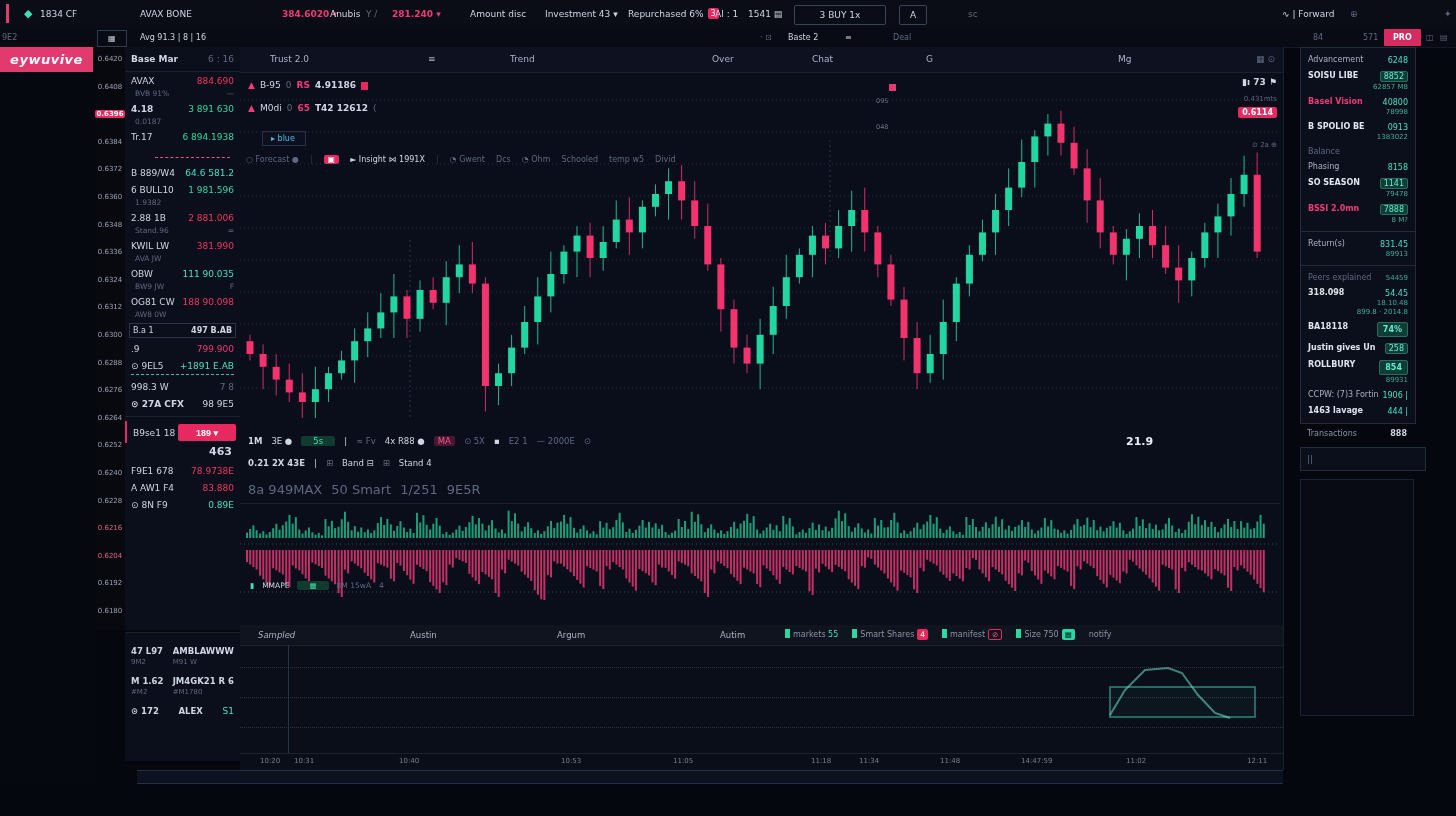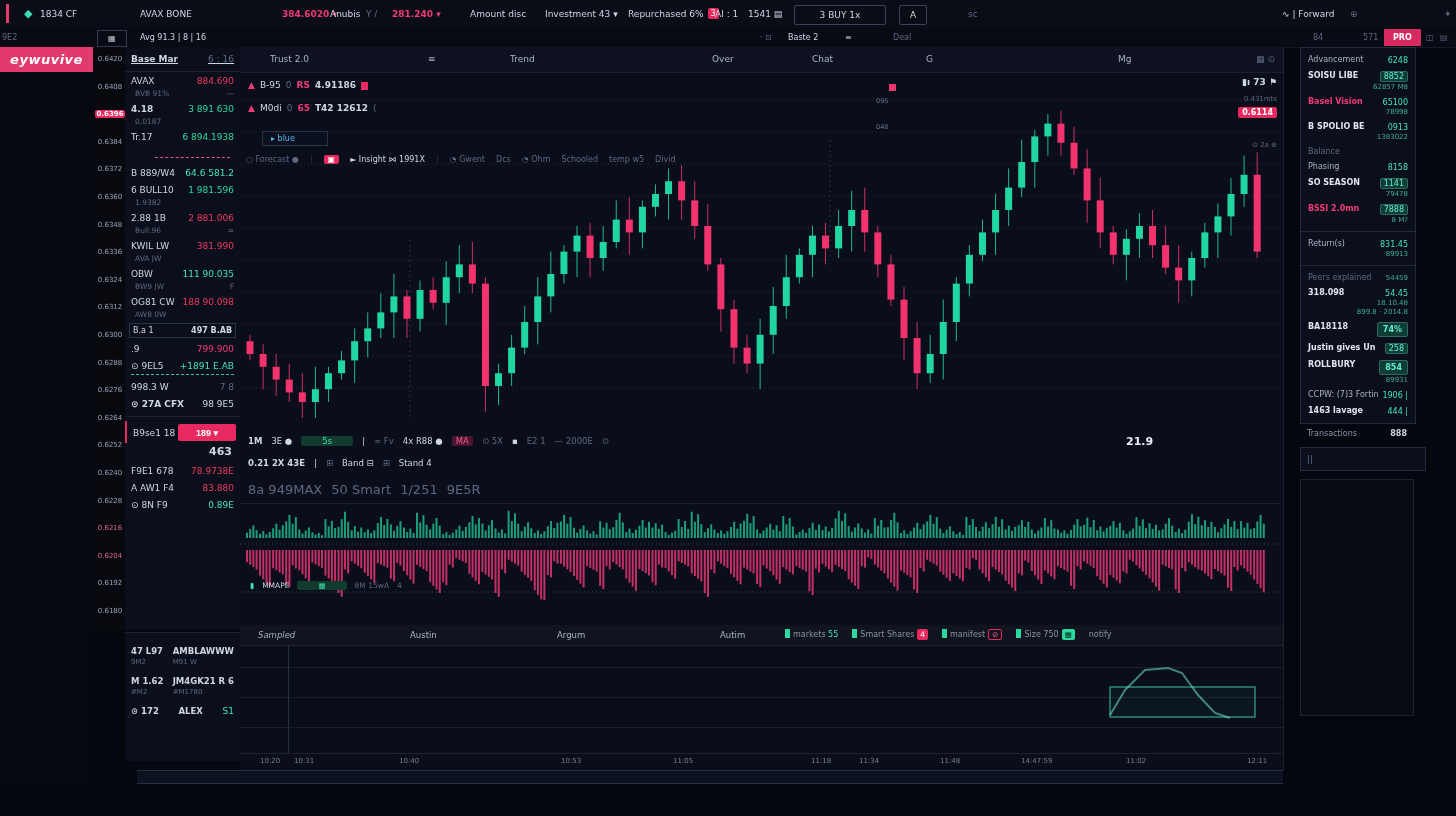--- a/index.html
+++ b/index.html
@@ -22,21 +22,21 @@
   
   #logo{left:0;top:47px;width:93px;height:25px;background:#e23a6e;color:#fff;font-weight:bold;font-style:italic;font-size:13px;text-align:center;line-height:25px;letter-spacing:.5px;}
   #leftmargin{left:0;top:72px;width:95px;height:713px;background:#06080f;}
   
   #scale{left:95px;top:47px;width:30px;height:583px;background:#07090f;border-right:1px solid #161c2a;}
   .tick{position:absolute;left:0;width:30px;text-align:center;font-size:7px;color:#9aa3b5;}
   .tick.badge{background:#e8295f;color:#fff;border-radius:2px;font-weight:bold;}
   .tick.alert{color:#e06a86;}
   
   #watchlist{left:125px;top:47px;width:115px;height:583px;background:#0b0f1b;border-right:1px solid #1a2131;overflow:hidden;}
-  #wl-header{height:24px;line-height:24px;border-bottom:1px solid #1a2131;display:flex;justify-content:space-between;padding:0 6px;font-size:9px;text-decoration:underline;}
+  #wl-header{height:24px;line-height:24px;border-bottom:1px solid #1a2131;display:flex;justify-content:space-between;padding:0 6px;font-size:9px;}
   .wl-row{display:flex;justify-content:space-between;align-items:center;padding:2px 6px;min-height:13px;}
   .wl-row .nm{font-size:9px;}
   .wl-row .val{font-size:9px;text-align:right;}
   .wl-sub{display:flex;justify-content:space-between;padding:0 6px 2px 10px;font-size:7.5px;color:#5f6880;}
   .wl-boxed{border:1px solid #2b3349;margin:2px 4px;padding:2px 3px;display:flex;justify-content:space-between;font-size:8px;gap:12px;}
   .wl-divider{border-top:1px solid #1a2131;margin:4px 0;}
   .wl-spark{border-bottom:1px dashed #e8547e;margin:6px 10px 6px 30px;height:6px;}
   .wl-underline{border-bottom:1px dashed #39bfa6;margin:0 6px 3px 6px;}
   .order-row{display:flex;justify-content:space-between;align-items:center;padding:3px 4px 2px 6px;border-left:2px solid #e8295f;}
   .buy-btn{background:#e8295f;color:#fff;font-weight:bold;font-size:9px;border:none;border-radius:2px;width:58px;height:17px;line-height:17px;text-align:center;cursor:pointer;}
@@ -47,32 +47,32 @@
   .pos-cell .t{font-size:8.5px;color:#cfd6e4;font-weight:bold;}
   .pos-cell .s{font-size:7px;color:#5f6880;margin-top:2px;}
   
   #chart{left:240px;top:47px;width:1043px;height:583px;background:#0a0e1b;border-right:1px solid #1a2131;overflow:hidden;}
   #chart-header{position:absolute;left:0;top:0;width:1043px;height:25px;background:#0d1120;border-bottom:1px solid #1a2131;}
   #chart-header .tab{position:absolute;top:0;height:25px;line-height:25px;font-size:9px;color:#aab2c4;white-space:nowrap;}
   #chart-header .rt{position:absolute;right:8px;top:0;height:25px;line-height:25px;color:#5f6880;}
   .legend{position:absolute;left:8px;white-space:nowrap;font-size:9px;}
   .legend span{margin-right:5px;}
   .legend .sq{background:#e8295f;color:#e8295f;font-size:7px;}
-  #badge-box{position:absolute;left:22px;top:84px;border:1px solid #2b3349;padding:2px 32px 2px 8px;font-size:8px;color:#57b7e8;background:#0b101e;}
+  #badge-box{position:absolute;left:22px;top:84px;border:1px solid #2b3349;padding:2px 10px 2px 8px;font-size:8px;color:#57b7e8;background:#0b101e;}
   #chart-toolbar{position:absolute;left:6px;top:108px;width:1030px;height:16px;white-space:nowrap;font-size:8px;color:#5f6880;}
   #chart-toolbar span{margin-right:11px;}
   #chart-toolbar .sep{color:#2b3349;}
   #chart-toolbar .lock{background:#e8295f;color:#fff;padding:0 4px;border-radius:2px;}
   .rt-cluster{position:absolute;right:6px;text-align:right;white-space:nowrap;}
   .price-tag{background:#e8295f;color:#fff;font-size:8px;font-weight:bold;padding:1px 4px;border-radius:2px;}
   .marker-sq{position:absolute;width:7px;height:7px;background:#e8366f;}
   .marker-txt{position:absolute;font-size:6.5px;color:#6b7488;}
   .tf-row{position:absolute;left:8px;white-space:nowrap;font-size:8.5px;}
   .tf-row span{margin-right:9px;margin-top:12px;}
-  .chipg{background:#123b30;color:#3ce0a8;padding:0 21px;border-radius:2px;}
+  .chipg{background:#123b30;color:#3ce0a8;padding:0 12px;border-radius:2px;}
   .chipr{background:#4a1630;color:#f25a8a;padding:0 4px;border-radius:2px;}
   .center-lbl{position:absolute;left:886px;top:388px;font-size:11px;font-weight:bold;color:#e9edf5;}
   #vol-legend{position:absolute;left:10px;top:534px;font-size:7.5px;color:#5f6880;white-space:nowrap;}
   #vol-legend span{margin-right:8px;}
   
   #btable{left:240px;top:625px;width:1043px;height:145px;background:#0a0e18;border-right:1px solid #1a2131;}
   #bt-header{position:absolute;left:0;top:0;width:1043px;height:20px;background:#10141f;border-bottom:1px solid #1c2232;}
   #bt-header .col{position:absolute;top:0;height:20px;line-height:20px;font-size:8.5px;color:#aab2c4;}
   #bt-chips{position:absolute;left:545px;top:0;height:20px;line-height:20px;display:flex;gap:14px;font-size:8px;color:#8a93a8;white-space:nowrap;}
   .chip-dot{display:inline-block;width:5px;height:9px;background:#2bd9a0;margin-right:3px;vertical-align:-1px;}
@@ -206,21 +206,21 @@
         </div>
         <div class="wl-sub">
           <span>1.9382</span>
           <span></span>
         </div>
         <div class="wl-row">
           <span class="nm w">2.88 1B</span>
           <span class="val red">2 881.006</span>
         </div>
         <div class="wl-sub">
-          <span>Bull.96</span>
+          <span>Stand.96</span>
           <span>=</span>
         </div>
         <div class="wl-row">
           <span class="nm w">KWIL LW</span>
           <span class="val red">381.990</span>
         </div>
         <div class="wl-sub">
           <span>AVA JW</span>
           <span></span>
         </div>
@@ -1189,21 +1189,21 @@
         <div class="rp-row">
           <span class="lb ">Advancement</span>
           <span class="rp-right"><span class="rp-val ">6248</span></span>
         </div>
         <div class="rp-row">
           <span class="lb strong">SOISU LIBE</span>
           <span class="rp-right"><span class="rp-val badge">8852</span><div class="rp-sub">62857 M8</div></span>
         </div>
         <div class="rp-row">
           <span class="lb pink">Basel Vision</span>
-          <span class="rp-right"><span class="rp-val ">65100</span><div class="rp-sub">78998</div></span>
+          <span class="rp-right"><span class="rp-val ">40800</span><div class="rp-sub">78998</div></span>
         </div>
         <div class="rp-row">
           <span class="lb strong">B SPOLIO BE</span>
           <span class="rp-right"><span class="rp-val ">0913</span><div class="rp-sub">1383022</div></span>
         </div>
         <div class="rp-row">
           <span class="lb muted">Balance</span>
           <span class="rp-right"></span>
         </div>
         <div class="rp-row">

